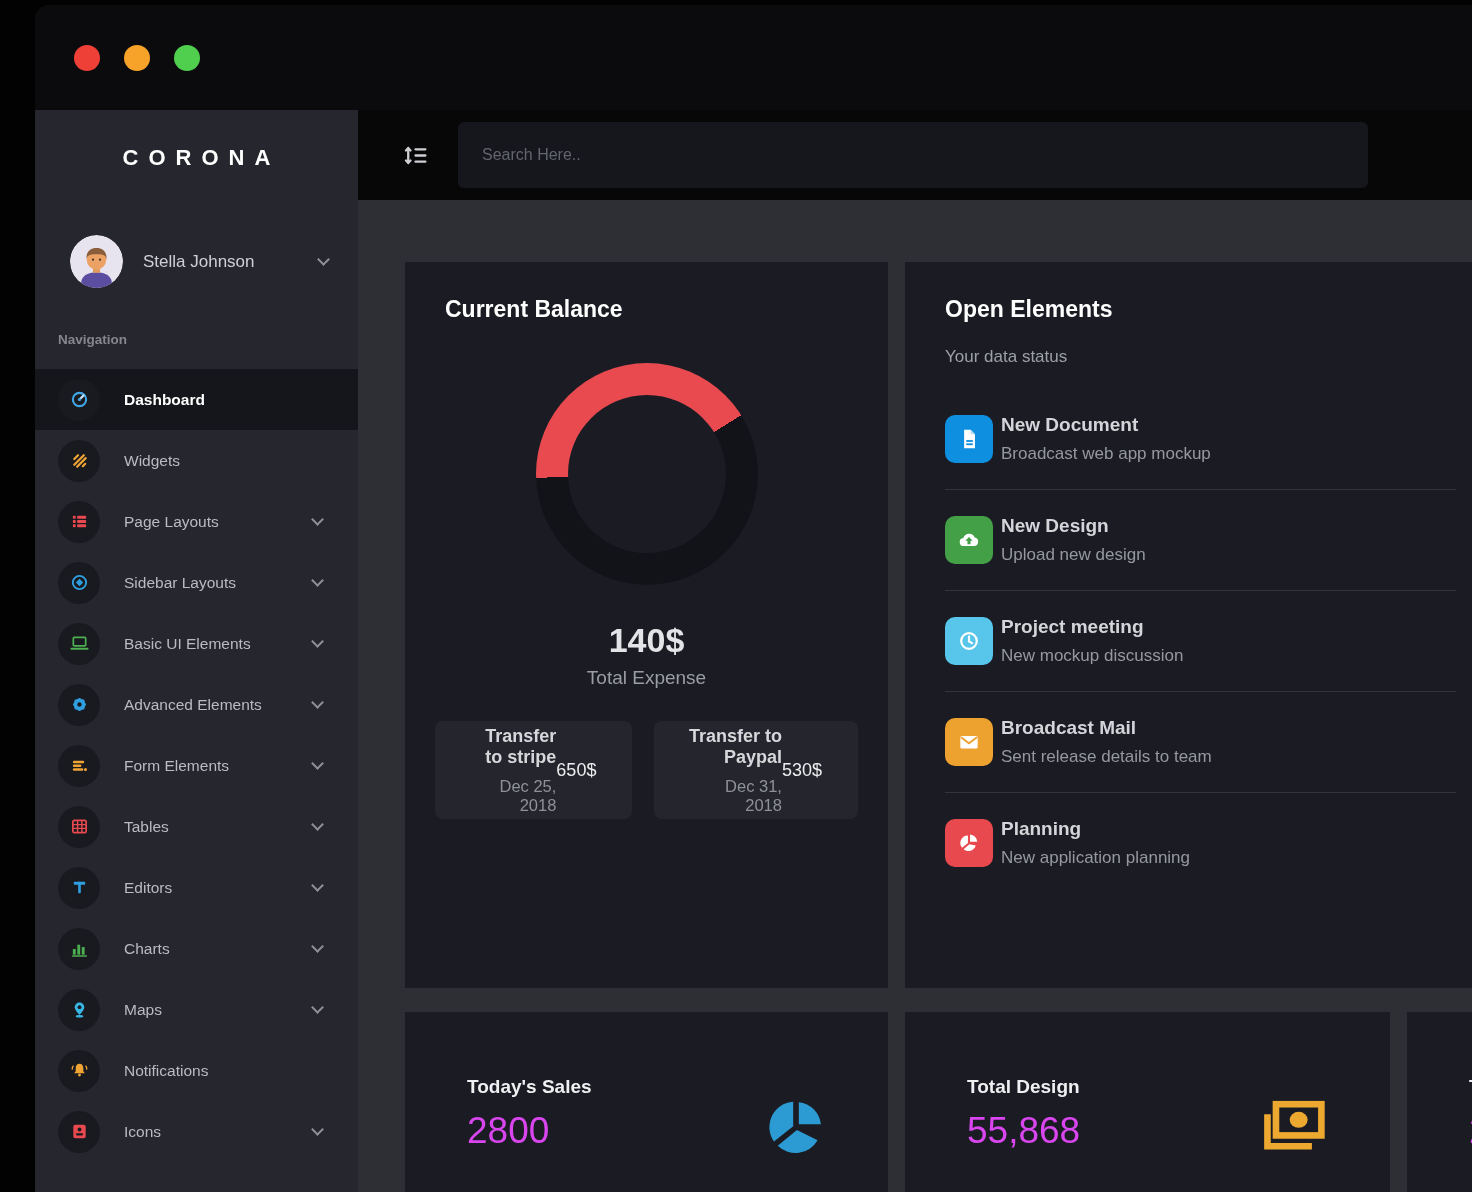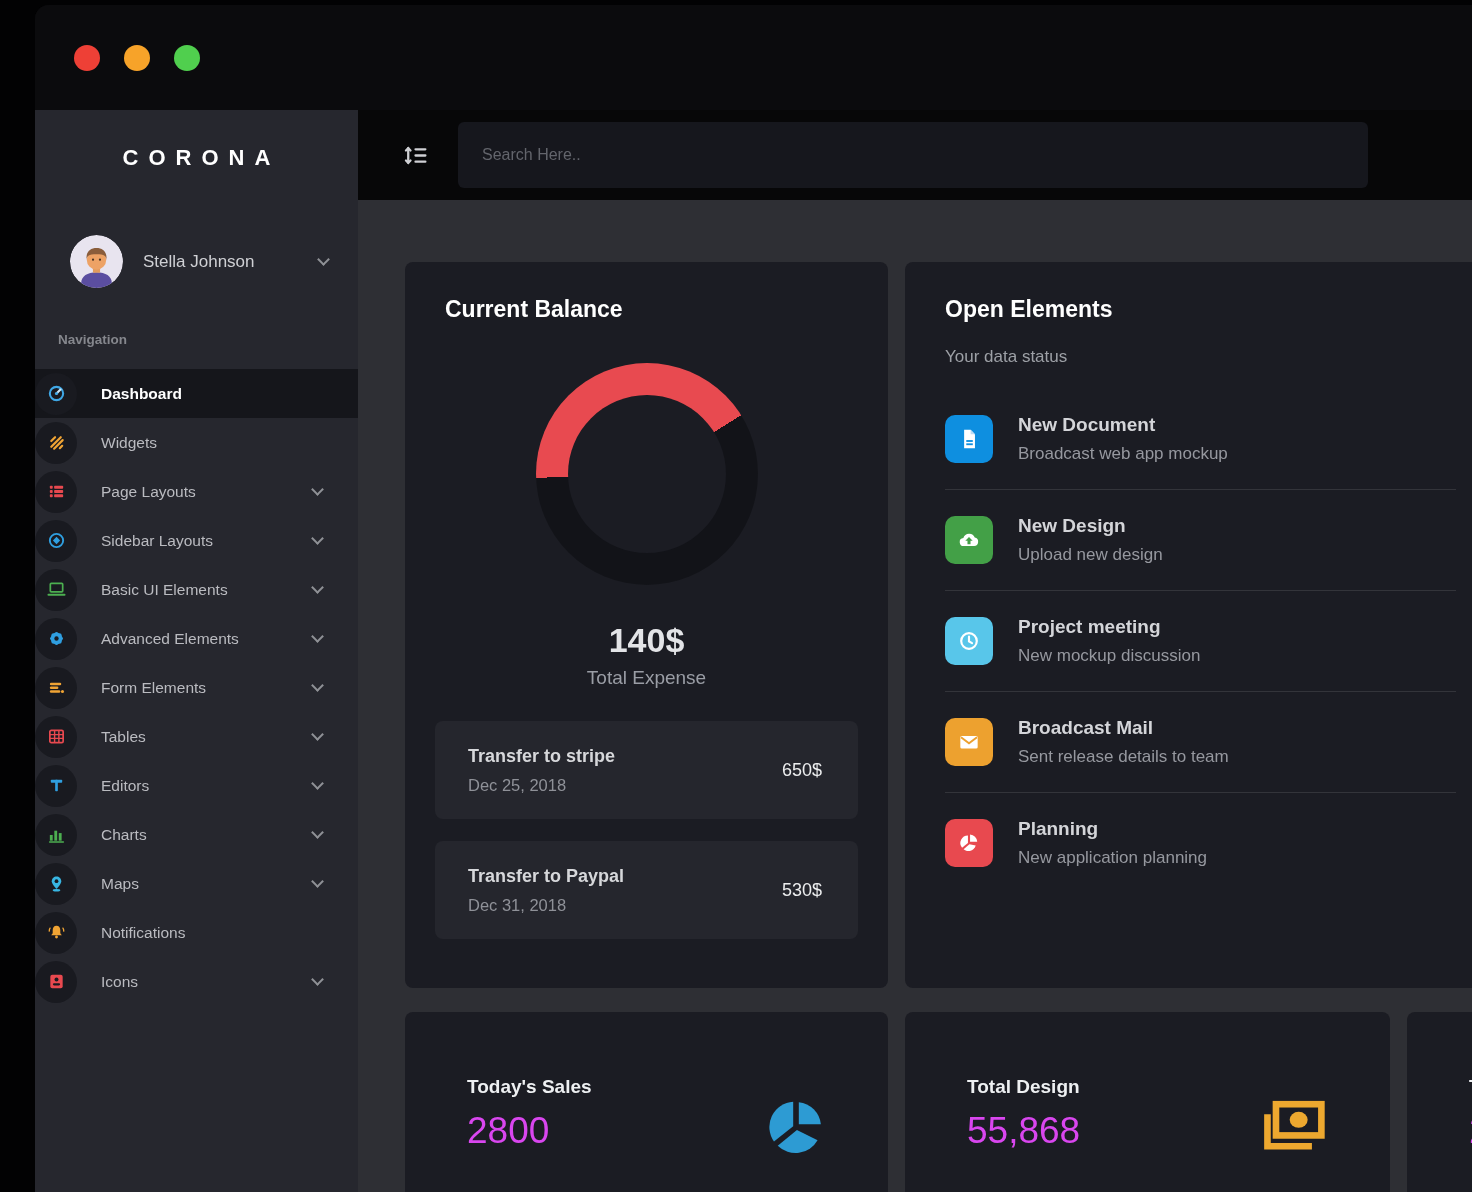--- a/index.html
+++ b/index.html
@@ -25,69 +25,69 @@
   .brand { height:95px; flex:0 0 95px; display:flex; align-items:center; justify-content:center;
     color:#fff; font-size:22px; font-weight:bold; letter-spacing:10px; padding-left:10px; }
   .profile { display:flex; align-items:center; margin:30px 18px 0 35px; cursor:pointer; }
   .avatar { width:53px; height:53px; border-radius:50%; overflow:hidden; flex:0 0 53px; }
   .profile-name { margin-left:20px; font-size:17px; color:#cfd0d4; }
   .chev { width:9px; height:9px; border-right:2px solid #8f9196; border-bottom:2px solid #8f9196;
     transform:rotate(45deg); display:inline-block; }
   .profile .chev { margin-left:auto; margin-right:12px; margin-top:-4px; }
   .nav-label { margin:44px 0 0 23px; font-size:13.5px; color:#85878d; font-weight:bold; }
   .nav { margin-top:22px; }
-  .nav-item { height:49px; display:flex; align-items:center; cursor:pointer; }
+  .nav-item { height:61px; display:flex; align-items:center; padding-left:23px; cursor:pointer; }
   .nav-item.active { background:#15161b; }
   .icircle { width:42px; height:42px; border-radius:50%; background:#191a20; flex:0 0 42px;
     display:flex; align-items:center; justify-content:center; }
   .nav-item .label { margin-left:24px; font-size:15.5px; color:#babbc0; }
   .nav-item.active .label { color:#ffffff; font-weight:bold; }
   .nav-item .chev { margin-left:auto; margin-right:36px; margin-top:-4px; }
 
   
   .main { flex:1; display:flex; flex-direction:column; min-width:0; }
   .navbar { height:90px; flex:0 0 90px; background:#070708; display:flex; align-items:center; padding-left:42px; }
   .collapse-btn { width:30px; height:30px; cursor:pointer; display:flex; align-items:center; justify-content:center; }
   .search { margin-left:28px; width:910px; height:66px; background:#16171d; border:none; border-radius:6px;
     color:#c7c8cc; font-size:16px; padding:0 24px; font-family:"Liberation Sans", sans-serif; outline:none; }
   .search::placeholder { color:#63656c; }
 
   .content { flex:1; background:#2e2f34; padding:62px 0 0 47px; overflow:hidden; }
   .row1 { display:flex; gap:17px; }
   .row2 { display:flex; gap:17px; margin-top:24px; }
-  .card { background:#1b1c23; border-radius:8px; }
+  .card { background:#1b1c23; border-radius:0; }
 
   
   .card-balance { width:483px; flex:0 0 483px; height:726px; padding:34px 30px 0 30px; }
   .card-title { font-size:23px; font-weight:bold; color:#fff; margin-left:10px; }
   .donut-wrap { display:flex; justify-content:center; margin-top:40px; }
   .donut { width:222px; height:222px; border-radius:50%; position:relative;
     background:conic-gradient(#e84a50 0deg 58deg, #121318 58deg 268deg, #e84a50 268deg 360deg); }
   .donut::after { content:""; position:absolute; inset:32px; border-radius:50%; background:#1b1c23; }
   .donut-amount { margin-top:36px; text-align:center; font-size:34px; font-weight:600; color:#e3e4e7; }
   .donut-label { margin-top:7px; text-align:center; font-size:19px; color:#9a9da5; }
-  .transfers { margin-top:32px; display:flex; flex-direction:column; gap:22px; }
+  .transfers { margin-top:32px; display:flex; flex-direction:row; gap:22px;text-align:right; }
   .transfer { background:#25262d; border-radius:8px; height:98px; display:flex; align-items:center;
     padding:0 36px 0 33px; cursor:pointer; }
   .transfer-title { font-size:18px; font-weight:bold; color:#d6d7da; }
   .transfer-date { font-size:16.5px; color:#8f9198; margin-top:9px; }
   .transfer-amount { margin-left:auto; font-size:18px; font-weight:normal; color:#ecedee; }
 
   
   .card-projects { flex:1; height:726px; margin-right:-24px; padding:34px 40px 0 40px; }
   .card-projects .card-title { margin-left:0; }
   .card-sub { margin-top:24px; font-size:17px; color:#9da0a6; }
   .proj-list { margin-top:22px; }
   .proj-item { display:flex; align-items:center; padding:25px 0; border-bottom:1px solid #33343a; cursor:pointer; }
   .proj-item:last-child { border-bottom:none; }
   .proj-icon { width:48px; height:48px; border-radius:10px; flex:0 0 48px;
     display:flex; align-items:center; justify-content:center; }
   .pi-blue { background:#0e8fe0; } .pi-green { background:#43a047; } .pi-cyan { background:#58c6ea; }
   .pi-orange { background:#eda12f; } .pi-red { background:#e8494f; }
-  .proj-text { margin-left:25px; }
+  .proj-text { margin-left:8px; }
   .proj-title { font-size:19px; font-weight:bold; color:#d4d5d9; }
   .proj-sub { font-size:17px; color:#96989f; margin-top:8px; }
 
   
   .card-stat { height:300px; position:relative; padding:64px 0 0 62px; }
   .card-sales { width:483px; flex:0 0 483px; }
   .card-revenue { width:485px; flex:0 0 485px; }
   .card-third { flex:1; margin-right:-24px; }
   .stat-label { font-size:19px; font-weight:bold; color:#eef0f2; }
   .stat-value { font-size:37px; color:#d946ef; margin-top:12px; }

